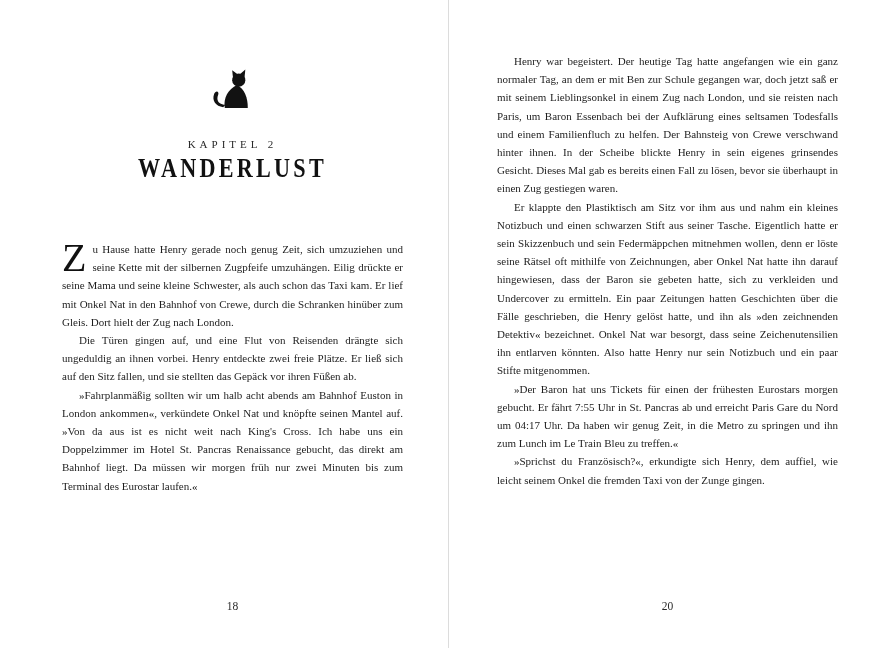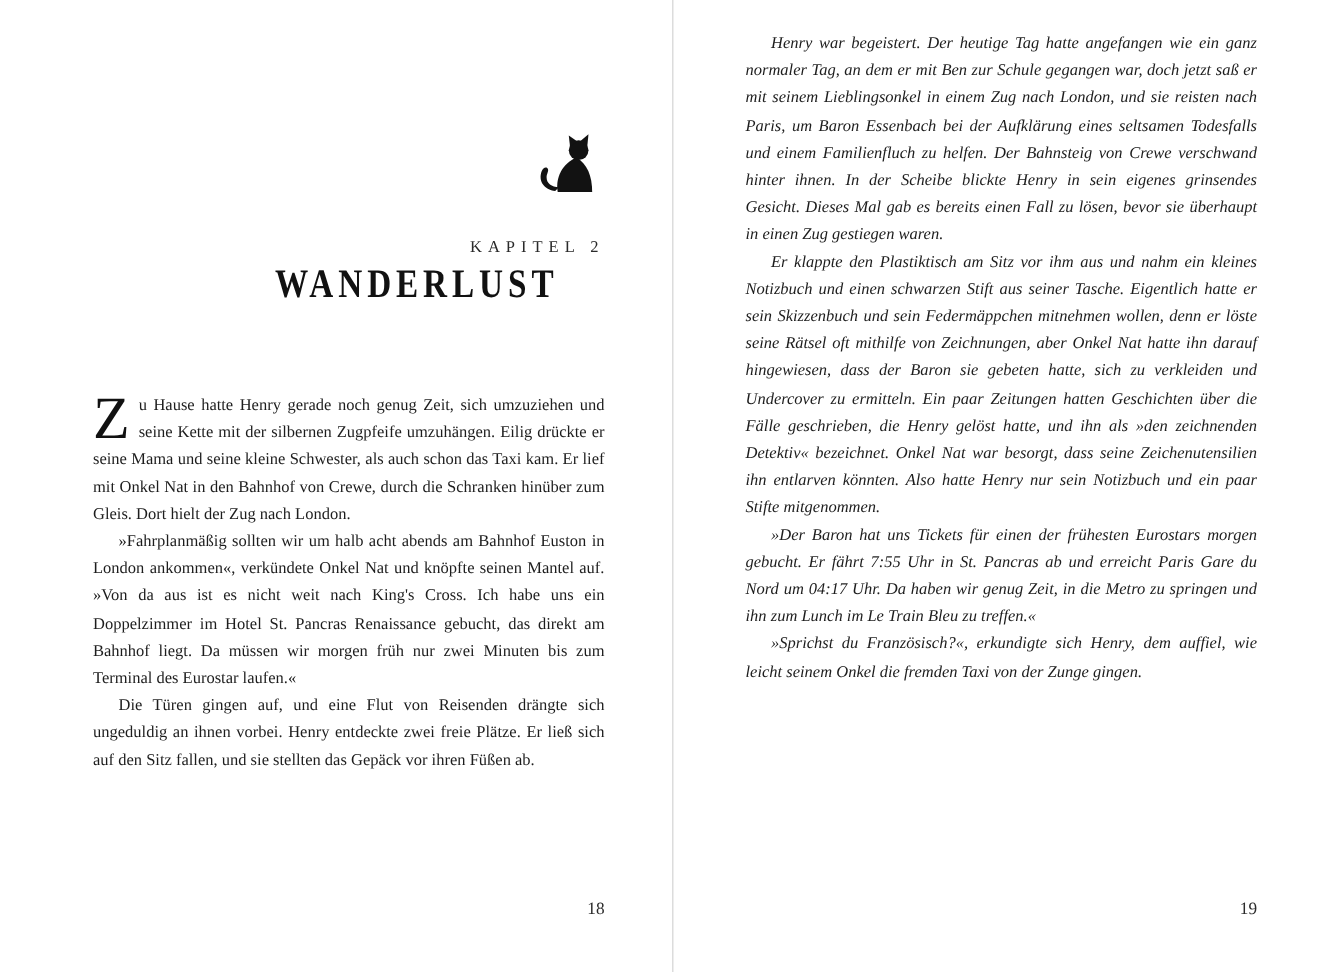--- a/index.html
+++ b/index.html
@@ -26,23 +26,22 @@
   }
   .page {
     position: absolute;
     top: 0;
     height: 100%;
   }
   .page-left  { left: 62px;  width: 341px; }
   .page-right { left: 497px; width: 341px; }
 
   .chapter-head {
-    text-align: right;
+    text-align: center;
     padding-top: 68px;
-    margin-top: 20px;
   }
   .cat-wrap {
     display: inline-block;
     height: 44px;
   }
   .chapter-label {
     margin-top: 22px;
     font-size: 11px;
     letter-spacing: 4px;
     color: #2a2a2a;
@@ -59,21 +58,21 @@
   }
 
   .body-text {
     font-size: 11px;
     line-height: 18.2px;
     text-align: justify;
     hyphens: auto;
     -webkit-hyphens: auto;
   }
   .page-left .body-text { margin-top: 56px; }
-  .page-right .body-text { margin-top: 20px; font-style: italic; }
+  .page-right .body-text { margin-top: 52px; }
 
   p.para {
     margin: 0;
     text-indent: 17px;
   }
   p.opening {
     margin: 0;
     text-indent: 0;
   }
   .dropcap {
@@ -82,21 +81,21 @@
     line-height: 31px;
     padding: 2px 6px 0 0;
     color: #111;
   }
 
   .page-number {
     position: absolute;
     bottom: 36px;
     left: 0;
     width: 100%;
-    text-align: right;
+    text-align: center;
     font-size: 11.5px;
     color: #2a2a2a;
     font-family: Liberation Serif, serif;
   }
 </style>
 </head>
 <body>
 
 <div class="spread">
 
@@ -114,35 +113,35 @@
           </g>
         </svg>
       </span>
       <div class="chapter-label">KAPITEL 2</div>
       <div class="chapter-title">WANDERLUST</div>
     </div>
 
     <div class="body-text">
       <p class="opening"><span class="dropcap">Z</span><span>u Hause hatte Henry gerade noch genug Zeit, sich umzuziehen und seine Kette mit der silbernen Zugpfeife umzuhängen. Eilig drückte er seine Mama und seine kleine Schwester, als auch schon das Taxi kam. Er lief mit Onkel Nat in den Bahnhof von Crewe, durch die Schranken hinüber zum Gleis. Dort hielt der Zug nach London.</span></p>
       <div>
+          <p class="para">Die Türen gingen auf, und eine Flut von Reisenden drängte sich ungeduldig an ihnen vorbei. Henry entdeckte zwei freie Plätze. Er ließ sich auf den Sitz fallen, und sie stellten das Gepäck vor ihren Füßen ab.</p>
           <p class="para">»Fahrplanmäßig sollten wir um halb acht abends am Bahnhof Euston in London ankommen«, verkündete Onkel Nat und knöpfte seinen Mantel auf. »Von da aus ist es nicht weit nach King's Cross. Ich habe uns ein Doppelzimmer im Hotel St. Pancras Renaissance gebucht, das direkt am Bahnhof liegt. Da müssen wir morgen früh nur zwei Minuten bis zum Terminal des Eurostar laufen.«</p>
-          <p class="para">Die Türen gingen auf, und eine Flut von Reisenden drängte sich ungeduldig an ihnen vorbei. Henry entdeckte zwei freie Plätze. Er ließ sich auf den Sitz fallen, und sie stellten das Gepäck vor ihren Füßen ab.</p>
         </div>
     </div>
 
     <div class="page-number">18</div>
   </div>
 
   <div class="gutter"></div>
 
   <div class="page page-right">
     <div class="body-text">
       <div>
           <p class="para">Henry war begeistert. Der heutige Tag hatte angefangen wie ein ganz normaler Tag, an dem er mit Ben zur Schule gegangen war, doch jetzt saß er mit seinem Lieblingsonkel in einem Zug nach London, und sie reisten nach Paris, um Baron Essenbach bei der Aufklärung eines seltsamen Todesfalls und einem Familienfluch zu helfen. Der Bahnsteig von Crewe verschwand hinter ihnen. In der Scheibe blickte Henry in sein eigenes grinsendes Gesicht. Dieses Mal gab es bereits einen Fall zu lösen, bevor sie überhaupt in einen Zug gestiegen waren.</p>
           <p class="para">Er klappte den Plastiktisch am Sitz vor ihm aus und nahm ein kleines Notizbuch und einen schwarzen Stift aus seiner Tasche. Eigentlich hatte er sein Skizzenbuch und sein Federmäppchen mitnehmen wollen, denn er löste seine Rätsel oft mithilfe von Zeichnungen, aber Onkel Nat hatte ihn darauf hingewiesen, dass der Baron sie gebeten hatte, sich zu verkleiden und Undercover zu ermitteln. Ein paar Zeitungen hatten Geschichten über die Fälle geschrieben, die Henry gelöst hatte, und ihn als »den zeichnenden Detektiv« bezeichnet. Onkel Nat war besorgt, dass seine Zeichenutensilien ihn entlarven könnten. Also hatte Henry nur sein Notizbuch und ein paar Stifte mitgenommen.</p>
           <p class="para">»Der Baron hat uns Tickets für einen der frühesten Eurostars morgen gebucht. Er fährt 7:55 Uhr in St. Pancras ab und erreicht Paris Gare du Nord um 04:17 Uhr. Da haben wir genug Zeit, in die Metro zu springen und ihn zum Lunch im Le Train Bleu zu treffen.«</p>
           <p class="para">»Sprichst du Französisch?«, erkundigte sich Henry, dem auffiel, wie leicht seinem Onkel die fremden Taxi von der Zunge gingen.</p>
         </div>
     </div>
-    <div class="page-number">19</div>
+    <div class="page-number">20</div>
   </div>
 
 </div>
 
 </body></html>

